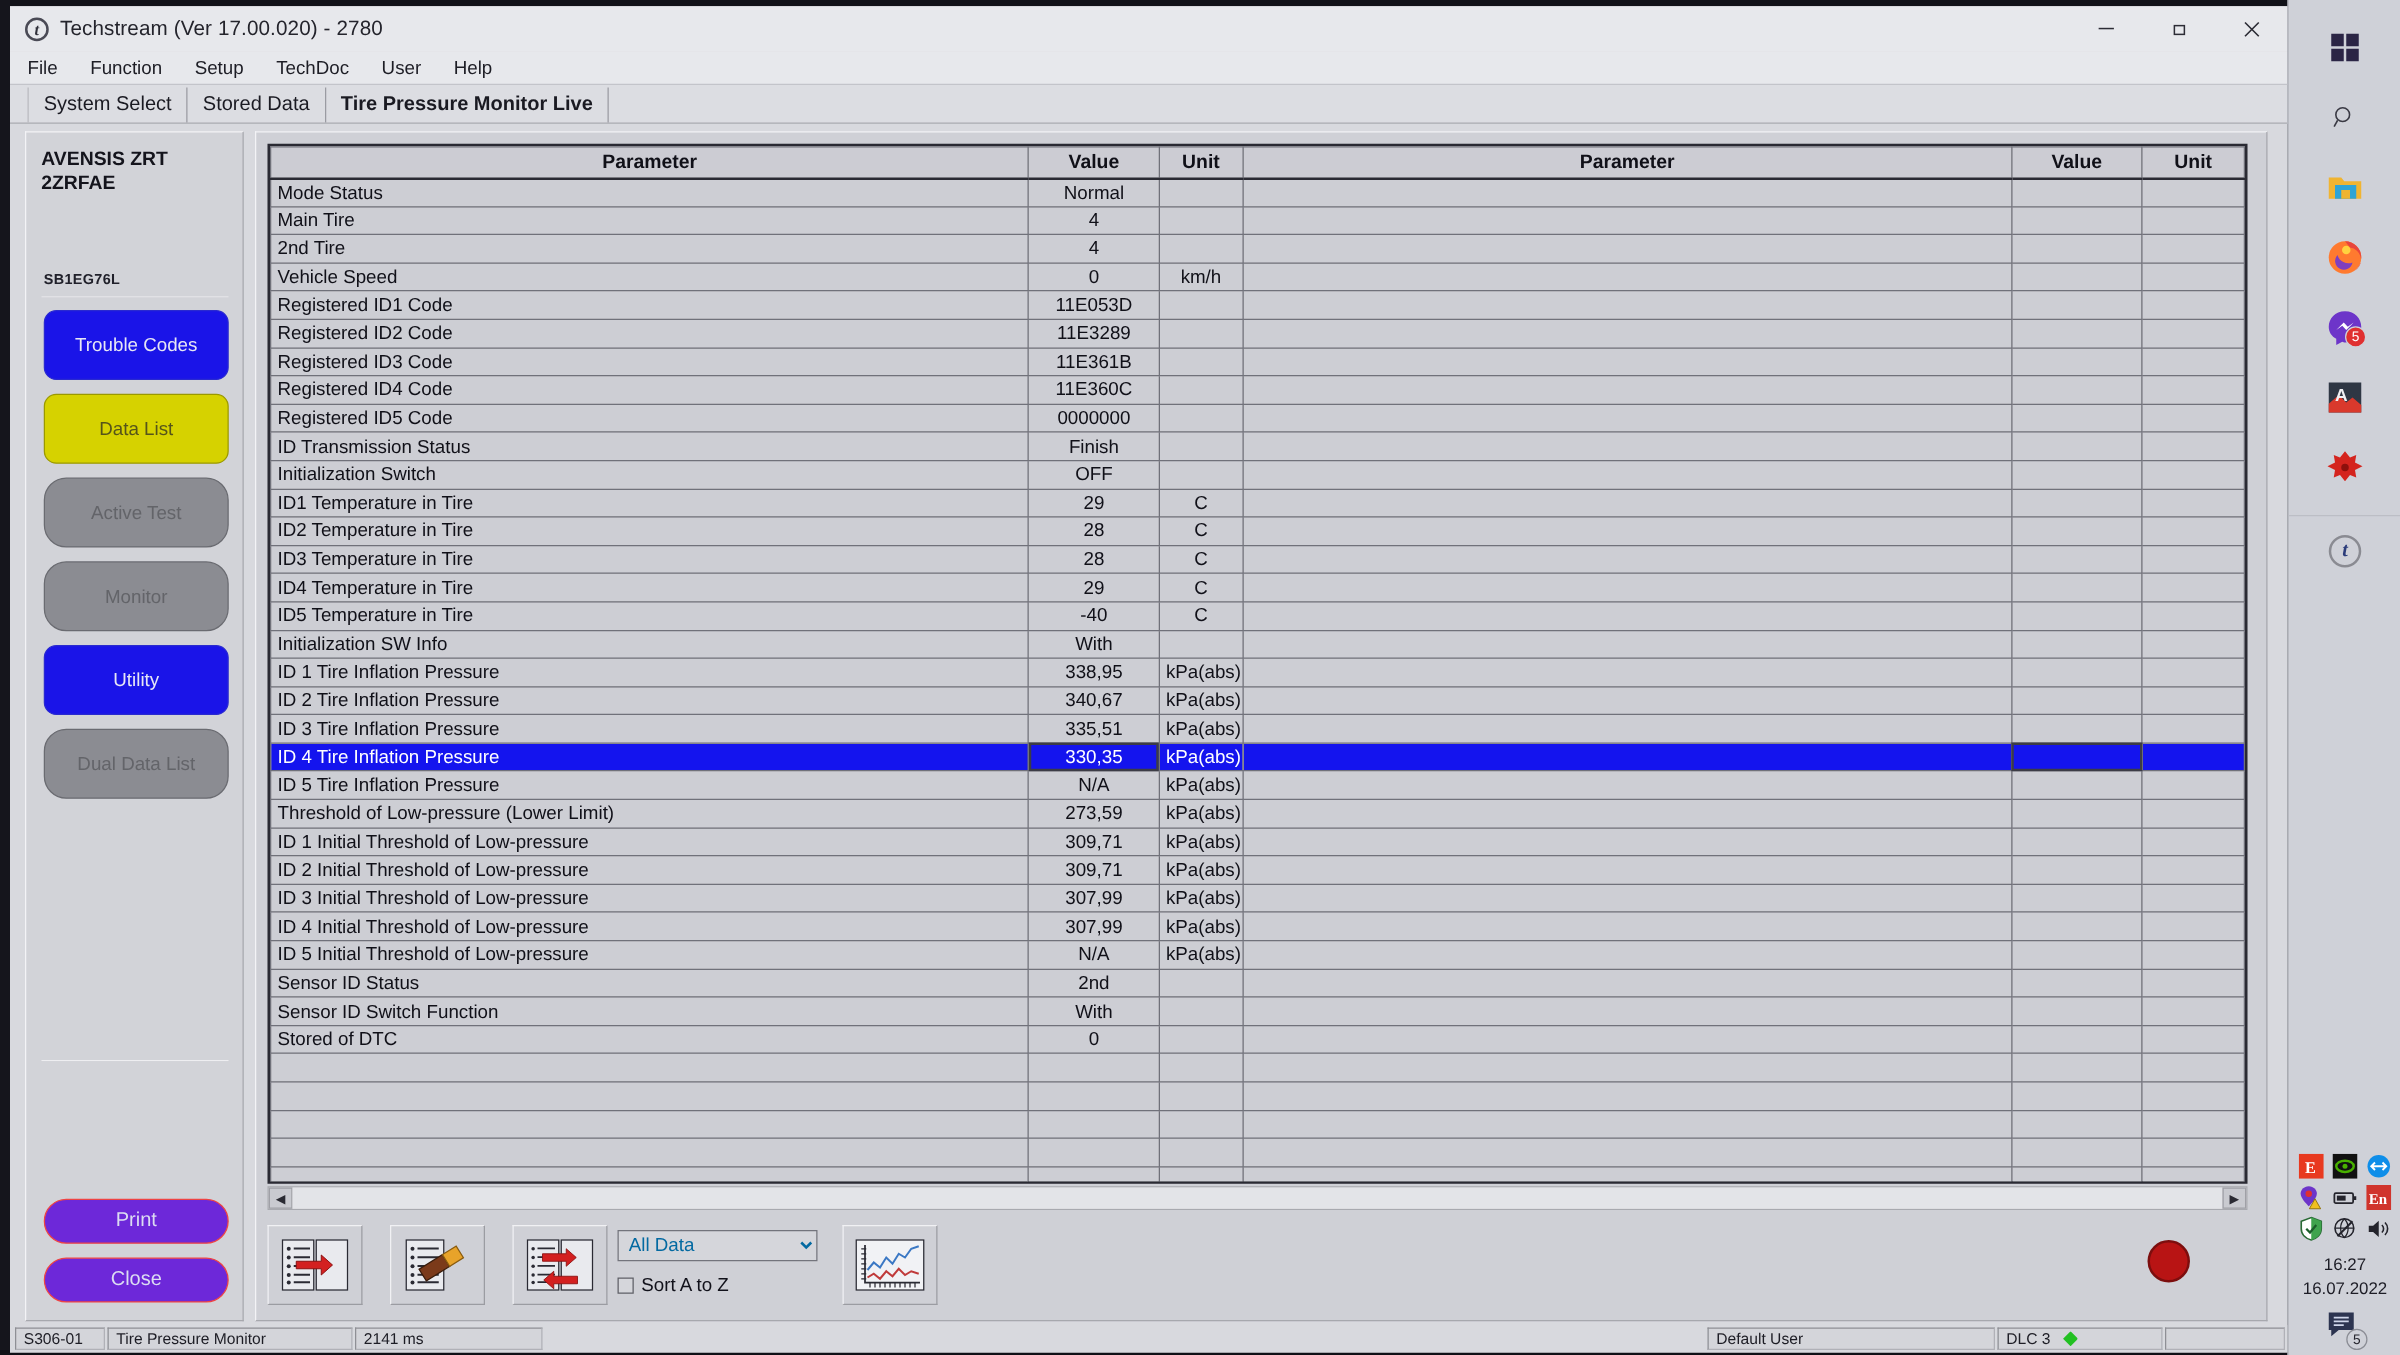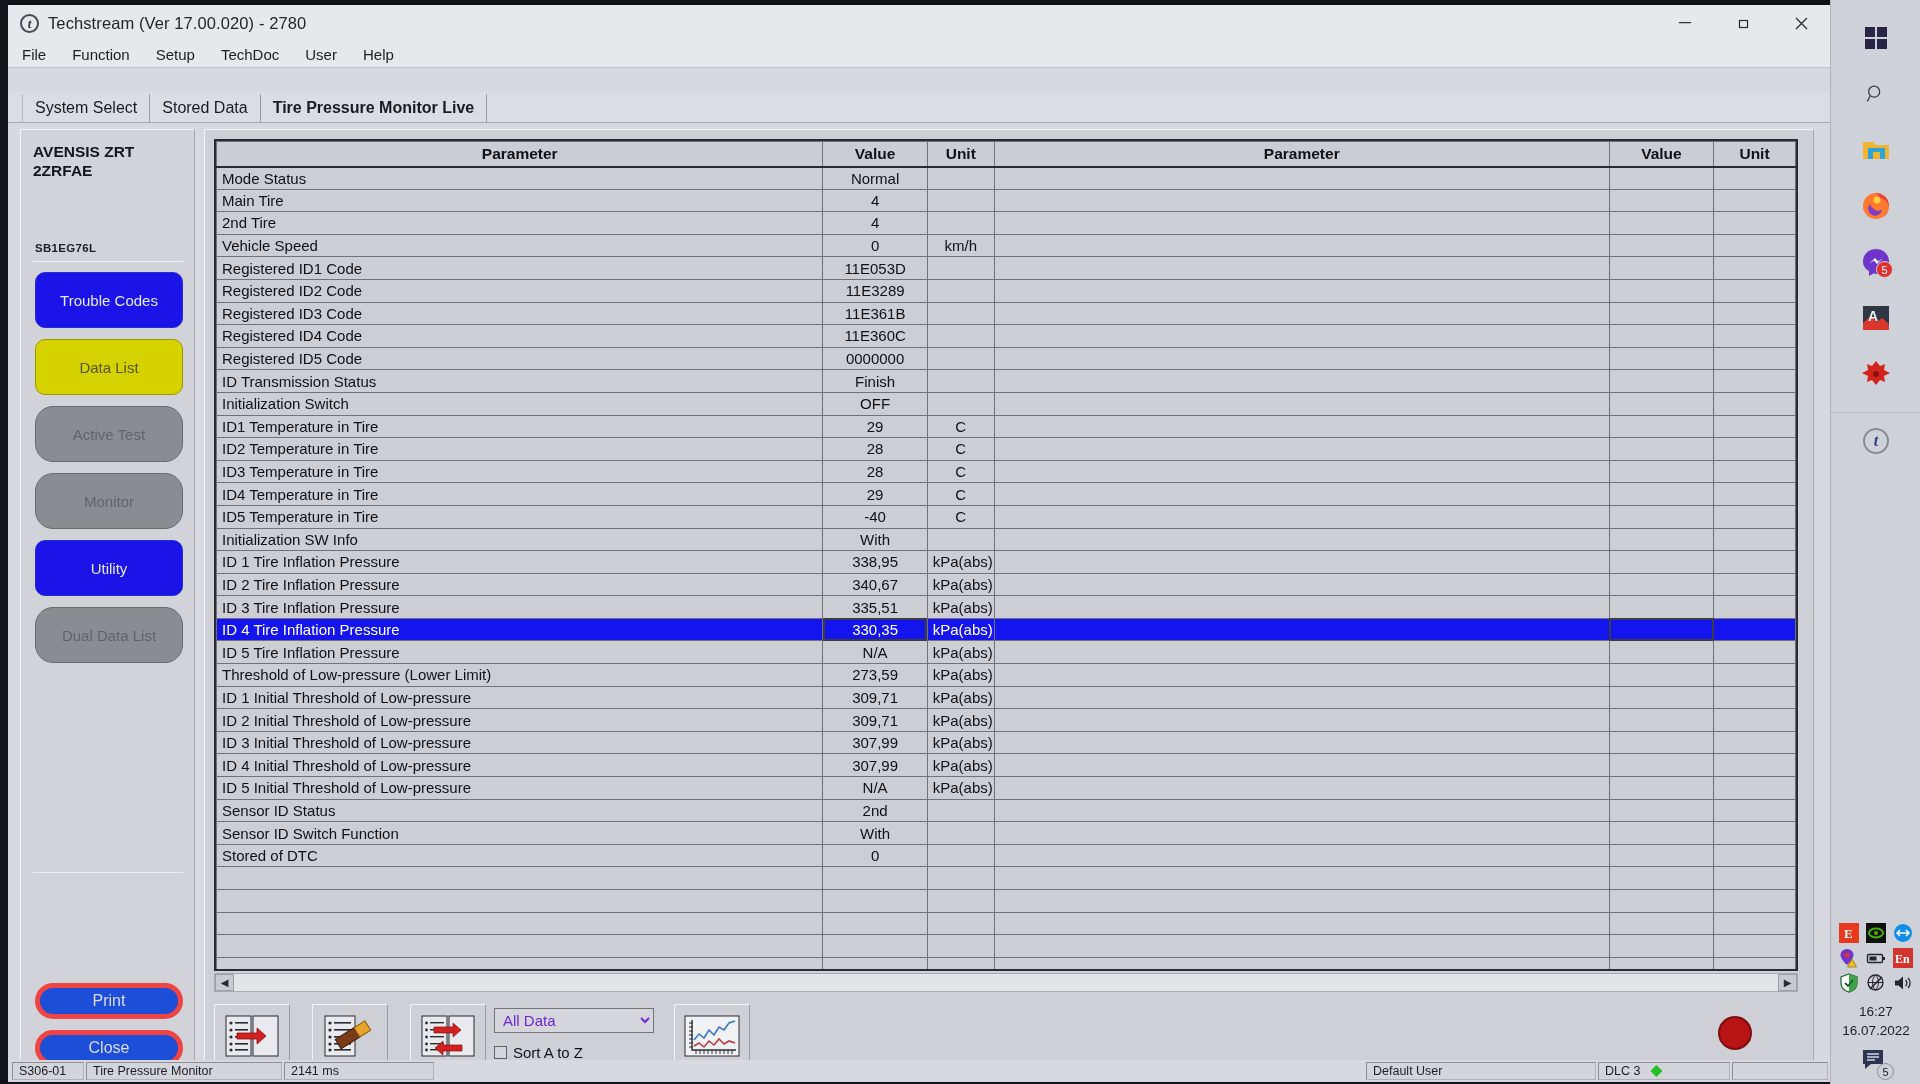--- a/index.html
+++ b/index.html
@@ -69,21 +69,20 @@
   }
   #menubar span { font-size: 15px; color: #1d1d25; }
 
   
   #tabstrip {
     height: 31px;
     background: #dcdde2;
     display: flex; align-items: flex-end;
     padding-left: 14px;
     border-bottom: 1px solid #a9aab0;
-    margin-top: 24px;
   }
   .tab {
     height: 28px;
     display: flex; align-items: center;
     padding: 0 12px;
     font-size: 16px; color: #1a1a22;
     border-right: 1px solid #9a9ba2;
   }
   .tab.first { border-left: 1px solid #b9bac0; }
   .tab.active { font-weight: bold; }
@@ -127,24 +126,24 @@
   .nav-btn.grey   { background: #8b8c92; color: #636469; border-color:#6a6b71;border-radius:18px; }
 
   .left-rule {
     position: absolute; left: 12px; top: 742px; width: 150px; height: 1px;
     background: #b2b3b9; border-bottom:1px solid #eeeef1;
   }
   .bottom-btns { position: absolute; left: 14px; bottom: 14px; width: 148px; }
   .big-btn {
     height: 36px; width: 148px;
     border-radius: 18px;
-    background: #1d4ed8; color: #dcdcf2;
+    background: #6d28d9; color: #dcdcf2;
     display:flex; align-items:center; justify-content:center;
     font-size: 16px; margin-top: 11px;
-    border: 5px solid #ef4444;
+    border: 1px solid #ef4444;
   }
 
   
   #dataarea {
     position: absolute; left: 196px; top: 6px;
     width: 1610px; height: 952px;
     background: #cfd0d6;
     border: 1px solid #a7a8ae;
     border-top: 1px solid #f3f3f6;
     border-left: 1px solid #f3f3f6;
@@ -205,21 +204,21 @@
     width: 76px; height: 64px;
     background: #cfd0d6;
     border: 1px solid #9b9ca2;
     border-top-color:#f1f1f4; border-left-color:#f1f1f4;
     display:flex; align-items:center; justify-content:center;
   }
   .sel-wrap { position: absolute; top: 6px; left: 280px; width: 160px; }
   select.alldata {
     width: 160px; height: 25px;
     font-size: 15px; font-family:"Liberation Sans", sans-serif;
-    background: #d5d6db; color:#6d28d9;
+    background: #d5d6db; color:#0369a1;
     border: 1px solid #73747c;
     padding-left: 4px;
   }
   .chk-row { margin-top: 11px; display: flex; align-items: center; gap: 6px; }
   .chk-box { width: 13px; height: 13px; border: 1px solid #5d5e66; background: #d5d6db; }
   .chk-lbl { font-size: 15px; color: #11111a; }
 
   .rec-btn {
     position: absolute; right: 46px; top: 14px;
     width: 34px; height: 34px; border-radius: 50%;

